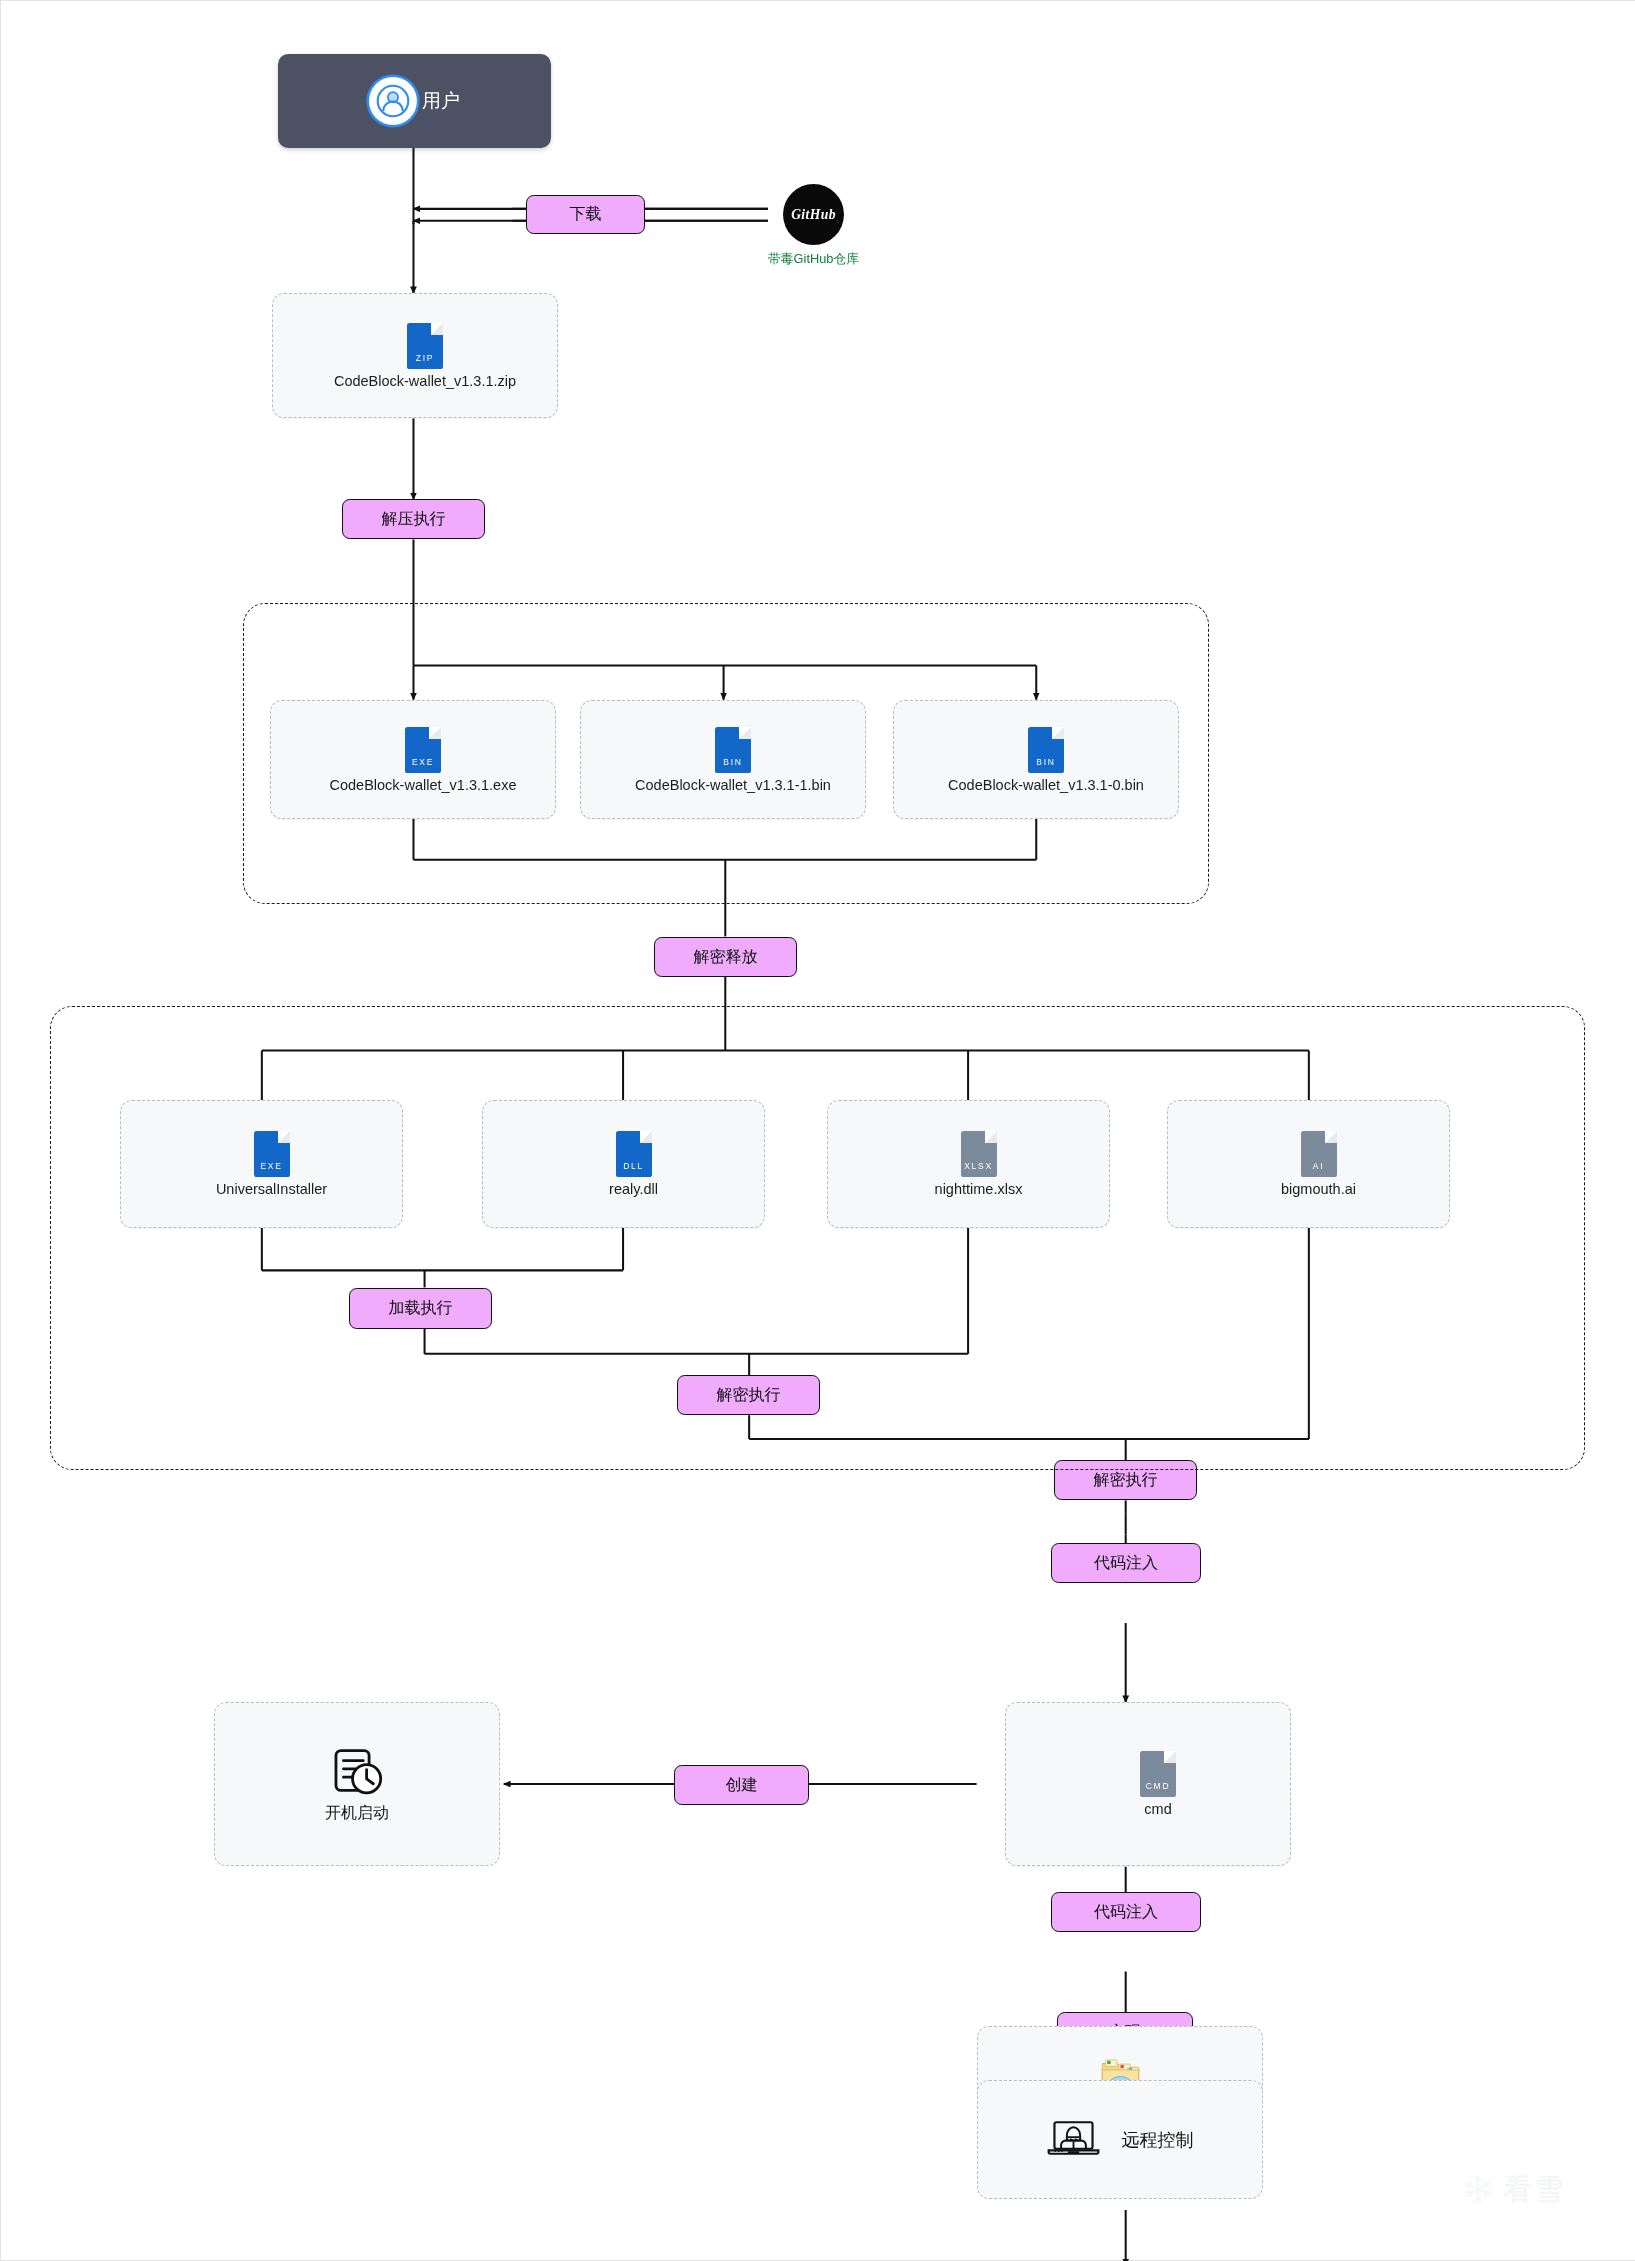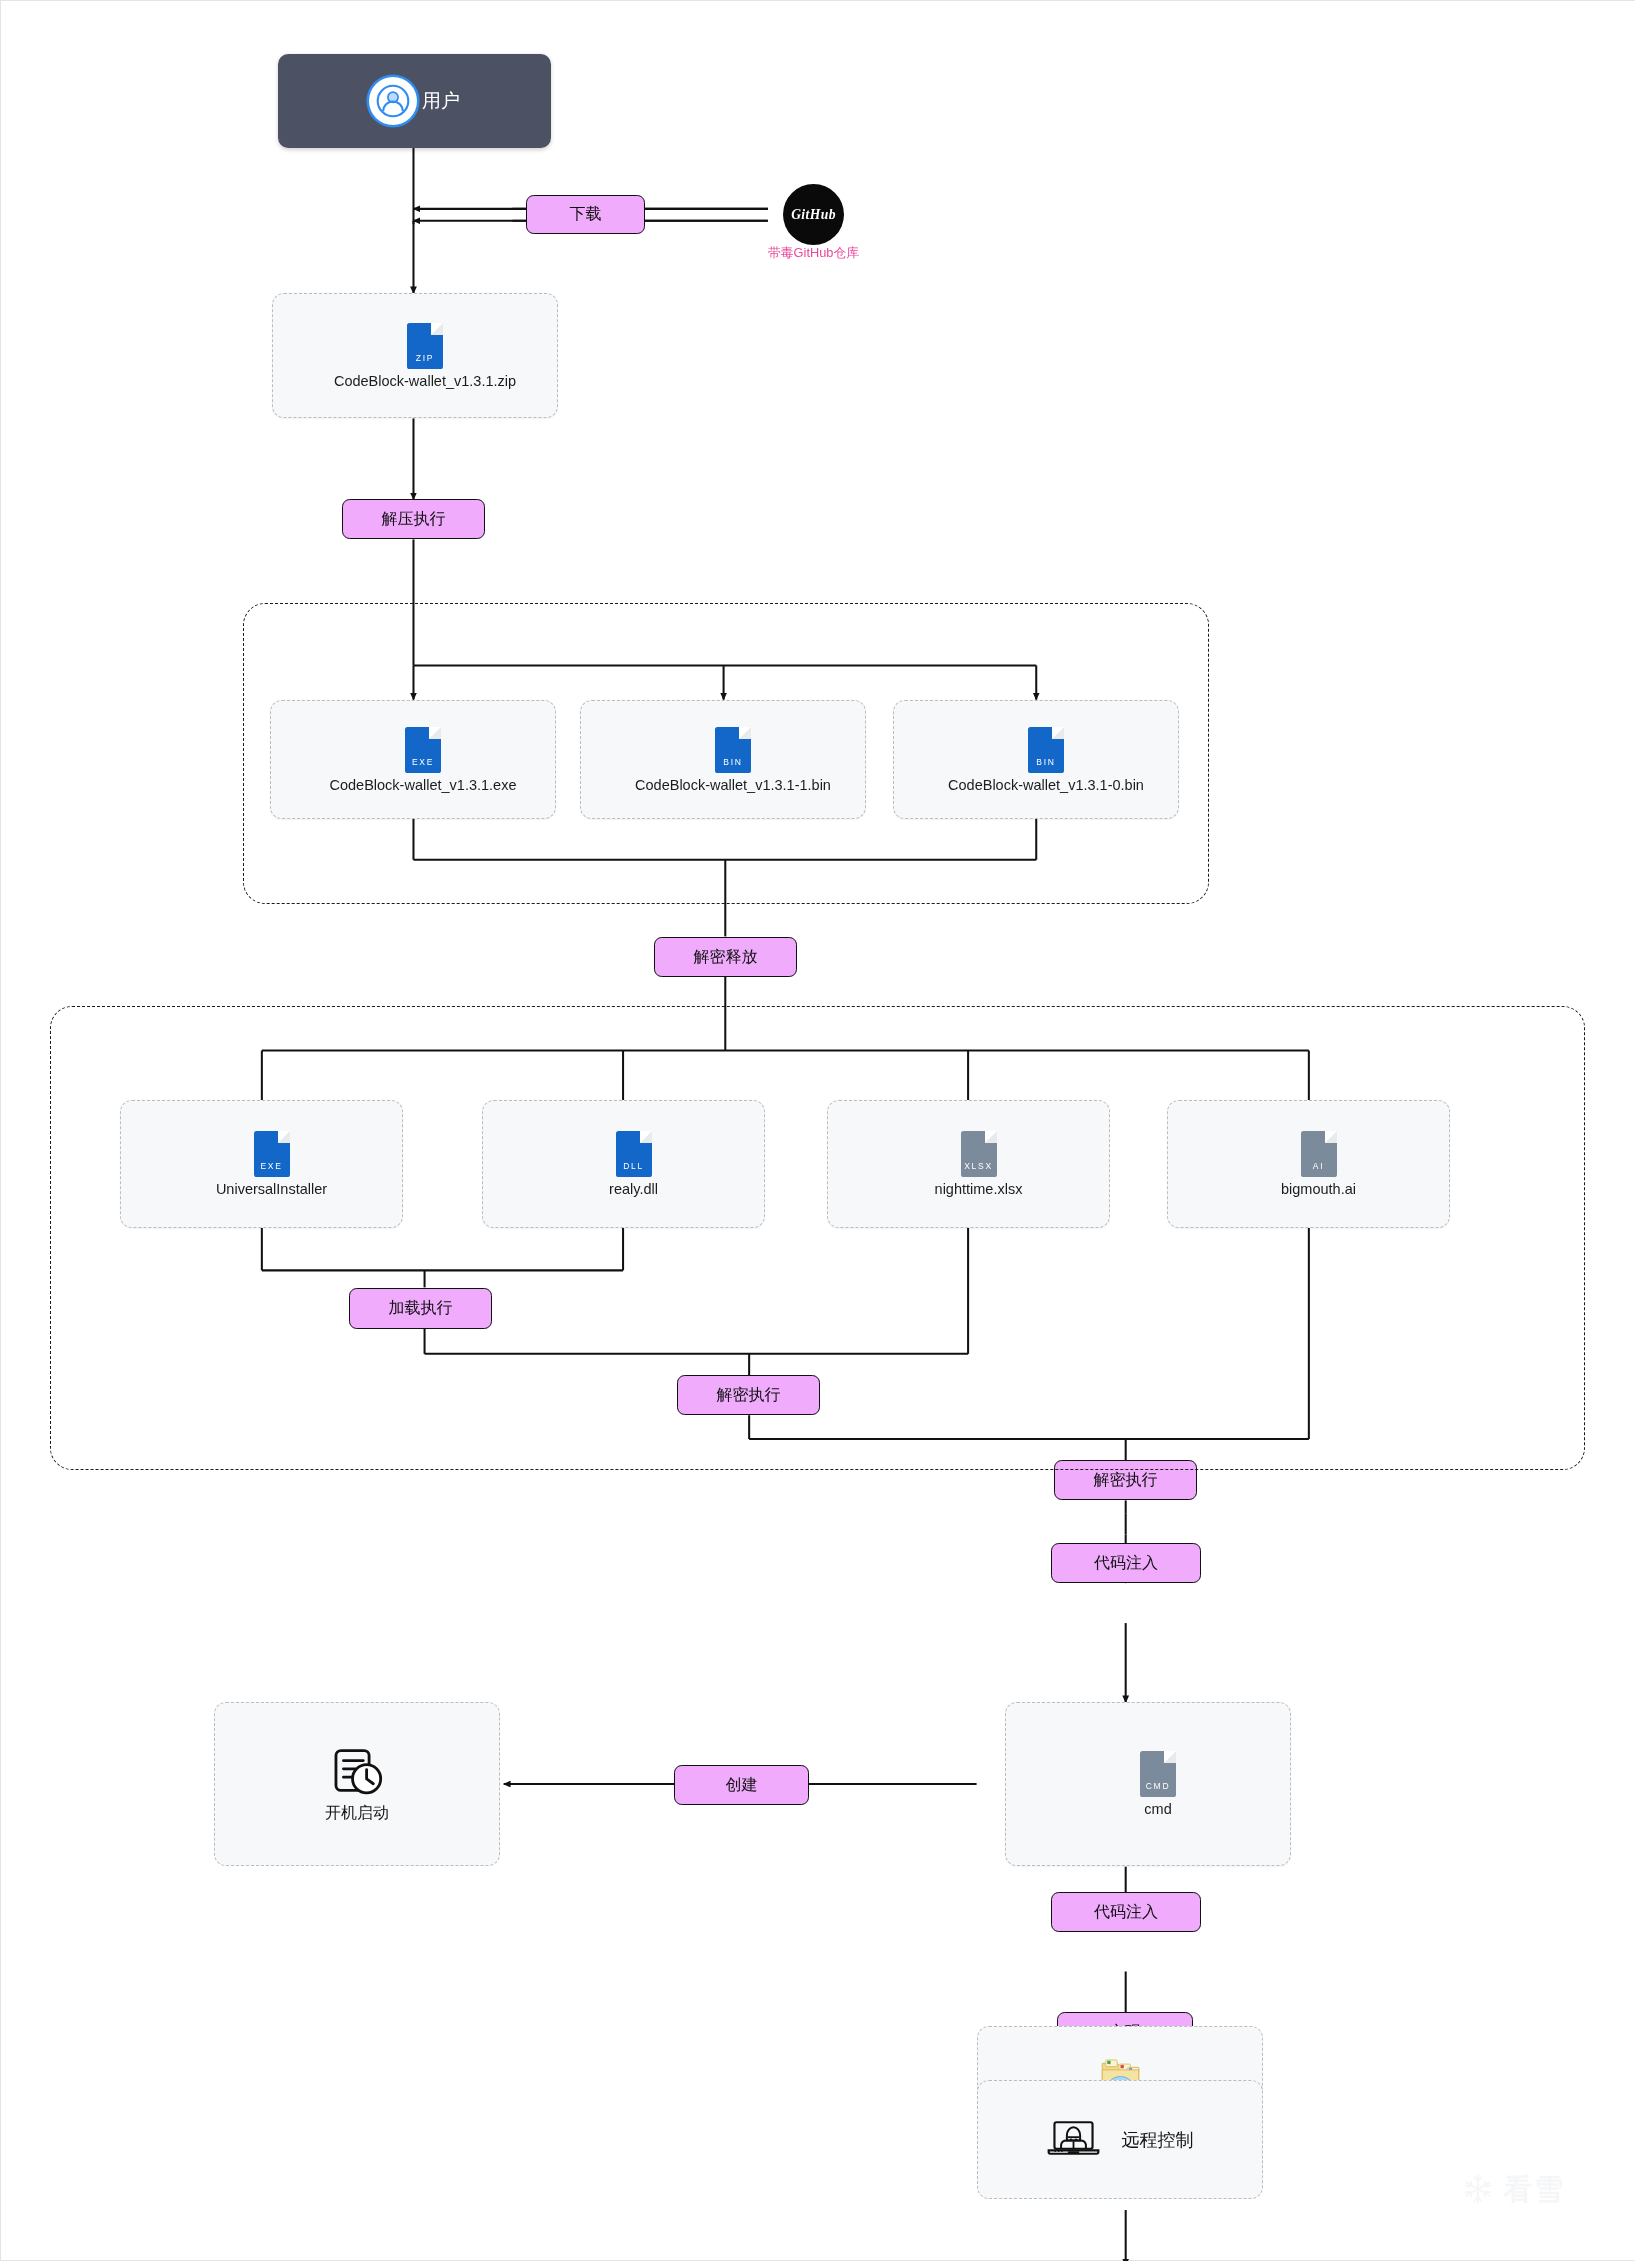--- a/index.html
+++ b/index.html
@@ -74,21 +74,21 @@
 
   
   .ghwrap{position:absolute;display:flex;flex-direction:column;align-items:center;}
   .ghcircle{
     width:61px;height:61px;border-radius:50%;
     background:#0a0a0a;color:#ffffff;
     display:flex;align-items:center;justify-content:center;
     font-style:italic;font-weight:bold;font-size:13.6px;
     font-family:"Liberation Serif",serif;letter-spacing:0.4px;
   }
-  .ghlabel{font-size:12.8px;color:#ec4899;white-space:nowrap;}
+  .ghlabel{margin-top:6px;font-size:12.8px;color:#15803d;white-space:nowrap;}
 
   
   .elabel{
     position:absolute;
     background:#f0abfc;
     border:1.4px solid #111111;
     border-radius:7.7px;
     display:flex;align-items:center;justify-content:center;
     font-size:16px;color:#111111;white-space:nowrap;
     box-sizing:border-box;

